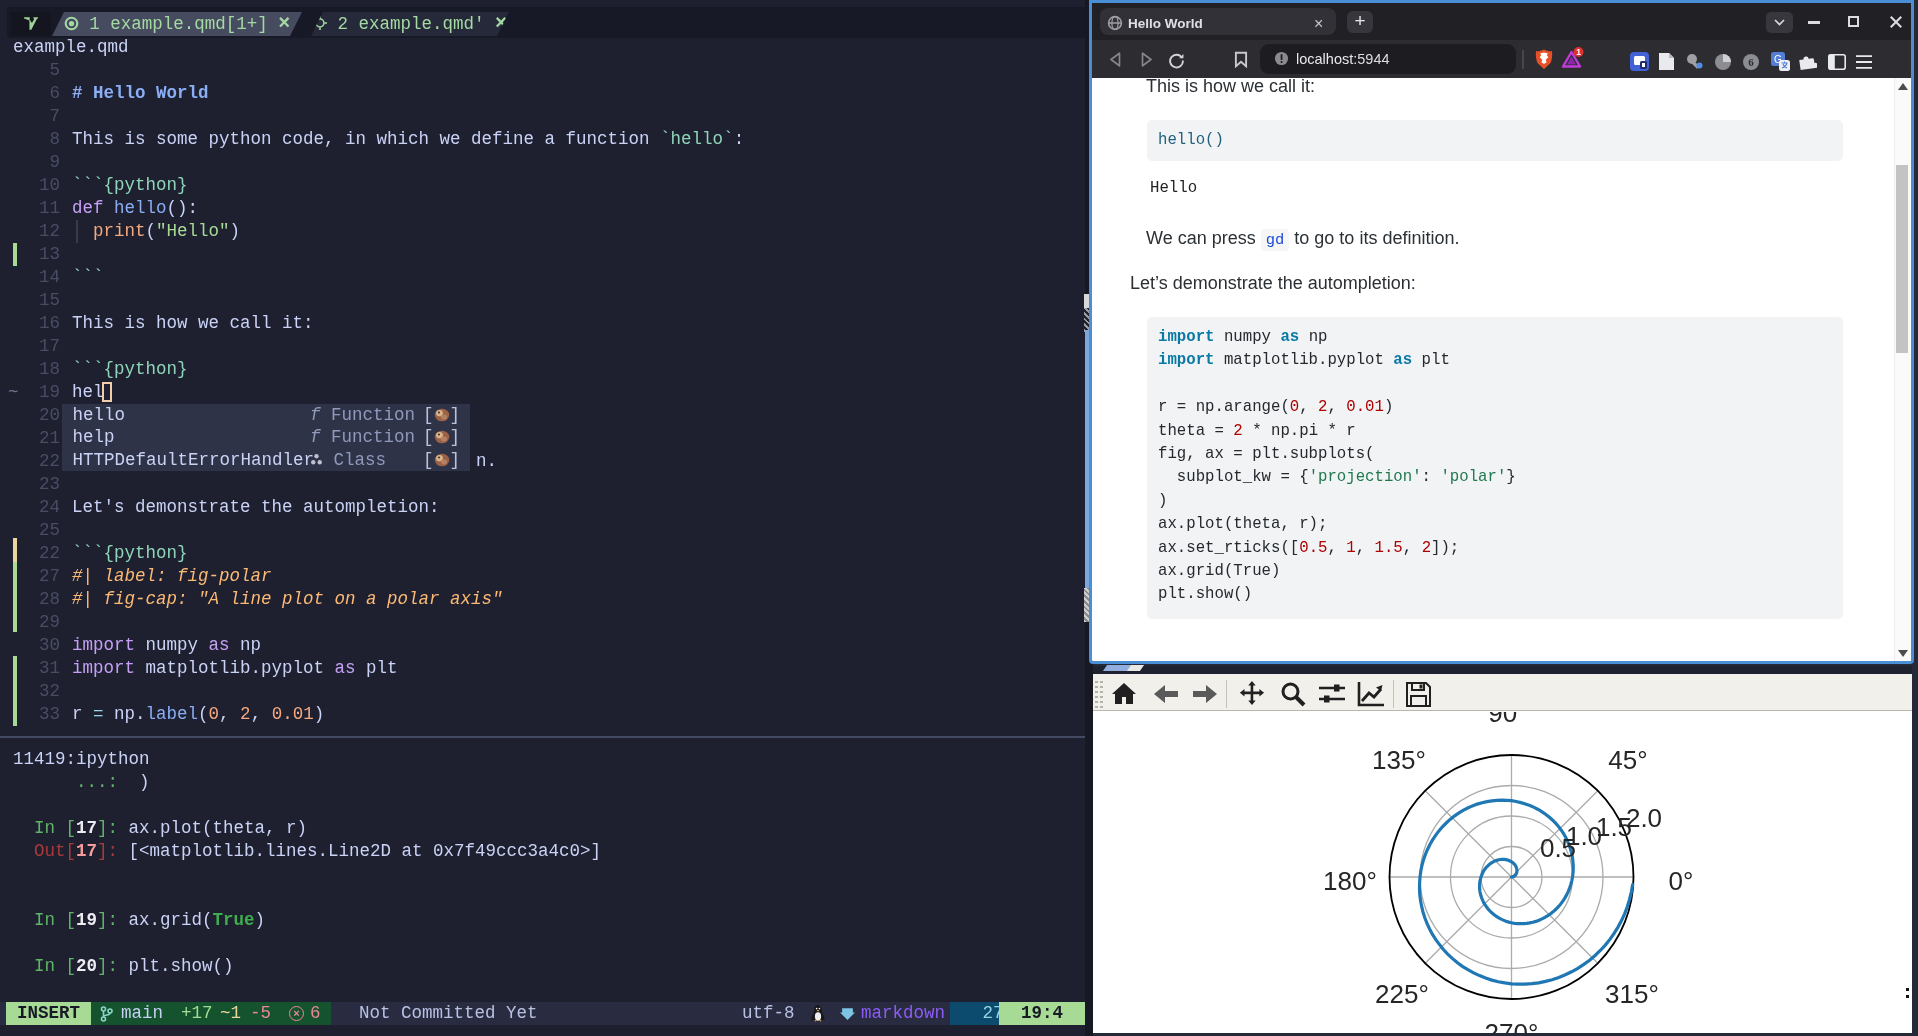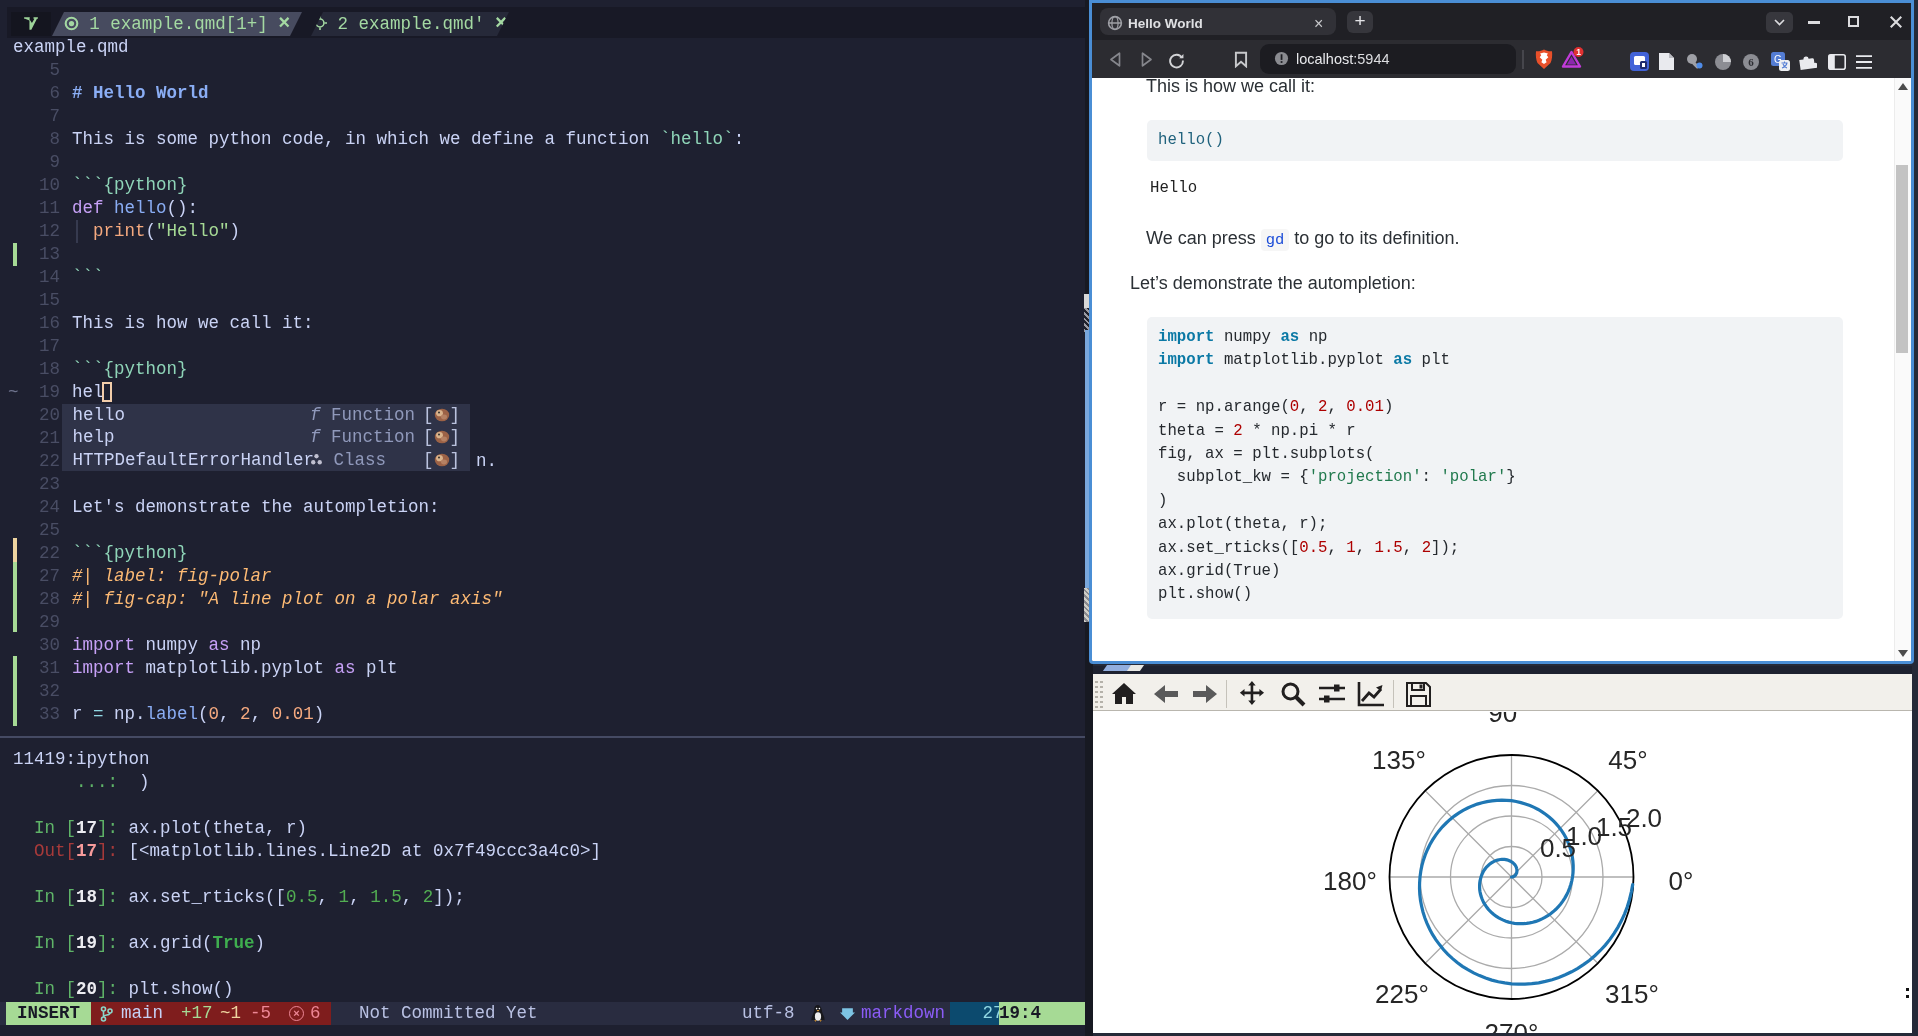--- a/index.html
+++ b/index.html
@@ -101,30 +101,29 @@
 
   <div class="a" style="left:0;top:736px;width:1085px;height:2px;background:#454a63"></div>
 
   <div class="a" id="tm" style="left:13px;top:748px">
     <div class="row">11419:ipython</div>
     <div class="row"><span class="ig">      ...:</span>  )</div>
     <div class="row"></div>
     <div class="row"><span class="ig">  In [</span><span class="ign">17</span><span class="ig">]:</span> ax.plot(theta, r)</div>
     <div class="row"><span class="odim">  Out[</span><span class="opink">17</span><span class="odim">]:</span> [&lt;matplotlib.lines.Line2D at 0x7f49ccc3a4c0&gt;]</div>
     <div class="row"></div>
-    <div class="row"><span class="ig">  In [</span><span class="ign">18</span><span class="ig">]:</span> ax.set_rticks([<span class="ng">0.5</span>, <span class="ng">1</span>, <span class="ng">1.5</span>, <span class="ng">2</span>]);</div>
     <div class="row"></div>
     <div class="row"><span class="ig">  In [</span><span class="ign">19</span><span class="ig">]:</span> ax.grid(<span class="tgr">True</span>)</div>
     <div class="row"></div>
     <div class="row"><span class="ig">  In [</span><span class="ign">20</span><span class="ig">]:</span> plt.show()</div>
   </div>
 
   <div class="sbox" style="left:0;width:1085px;background:#292c40"></div>
   <div class="sbox" style="left:6px;width:85px;background:#a6da95;color:#181926;font-weight:bold;text-align:center">INSERT</div>
-  <div class="sbox" style="left:91px;width:240px;background:#7f1d1d">
+  <div class="sbox" style="left:91px;width:240px;background:#14532d">
     <svg width="13" height="16" viewBox="0 0 12 16" style="position:absolute;left:9px;top:4px">
         <circle cx="3" cy="3" r="2" fill="none" stroke="#8bd5ca" stroke-width="1.6"></circle>
         <circle cx="3" cy="13" r="2" fill="none" stroke="#8bd5ca" stroke-width="1.6"></circle>
         <circle cx="9.5" cy="5" r="2" fill="none" stroke="#8bd5ca" stroke-width="1.6"></circle>
         <path d="M3 5v6M9.5 7c0 3-6.5 1-6.5 4" fill="none" stroke="#8bd5ca" stroke-width="1.6"></path>
       </svg>
     <span class="a" style="left:30px;color:#c6d0f5">main</span>
       <span class="a gr" style="left:90px">+17</span>
       <span class="a" style="left:129px;color:#eed49f">~1</span>
       <span class="a" style="left:159px;color:#ed8796">-5</span>
@@ -138,21 +137,21 @@
       <ellipse cx="7" cy="11.5" rx="3.1" ry="4.2" fill="#eee"></ellipse>
       <circle cx="5.6" cy="3.6" r="0.8" fill="#fff"></circle>
       <circle cx="8.4" cy="3.6" r="0.8" fill="#fff"></circle>
       <path fill="#e8a034" d="M5.6 5h2.8L7 6.8zM3.2 15.2h2.6L4.5 16.8zM8.2 15.2h2.6L9.5 16.8z"></path>
     </svg>
   <svg class="a" width="15" height="15" viewBox="0 0 14 14" style="left:840px;top:1006px">
       <path fill="#7dc4e4" d="M2 2h10v4h2L7 13 0 6h2z"></path>
     </svg>
   <div class="sbox" style="left:861px;color:#8b5cf6">markdown</div>
   <div class="sbox" style="left:950px;width:64px;background:#0c4a6e;color:#91d7e3;text-align:right">27%</div>
-  <div class="sbox" style="left:999px;width:86px;background:#a6da95;color:#181926;font-weight:bold;text-align:left">19:4</div>
+  <div class="sbox" style="left:999px;width:86px;background:#a6da95;color:#181926;font-weight:bold;text-align:center">19:4</div>
 </div>
 
 <div class="a" style="left:1085px;top:0;width:8px;height:1036px;background:#171922"></div>
 <div class="a" style="left:1084px;top:294px;width:8px;height:14px;background:#d8d8d8"></div>
 <div class="a" style="left:1084px;top:308px;width:8px;height:26px;background:repeating-linear-gradient(45deg,#20222c 0 2px,#9a9aa2 2px 4px)"></div>
 <div class="a" style="left:1085px;top:330px;width:7px;height:262px;background:#7aa7dc"></div>
 <div class="a" style="left:1084px;top:588px;width:9px;height:34px;background:repeating-linear-gradient(45deg,#cfcec8 0 2px,#8a8a90 2px 4px)"></div>
 
 <div class="a" id="browser" style="left:1089px;top:0;width:825px;height:664px;border:3px solid #4a8ed5;border-radius:0 0 4px 4px;background:#202025;overflow:hidden">
 

